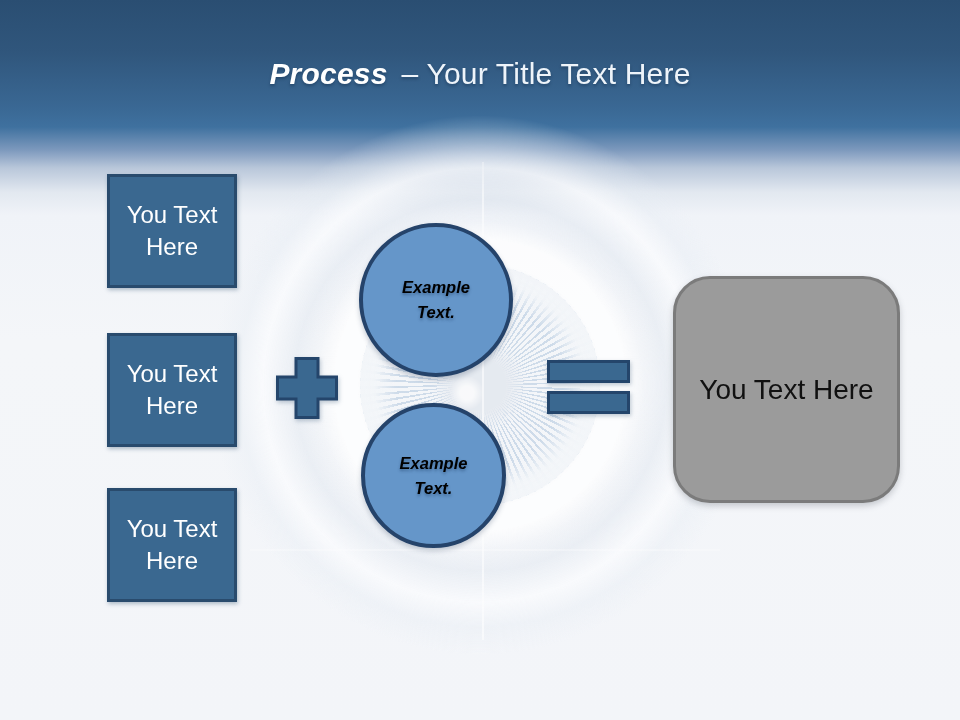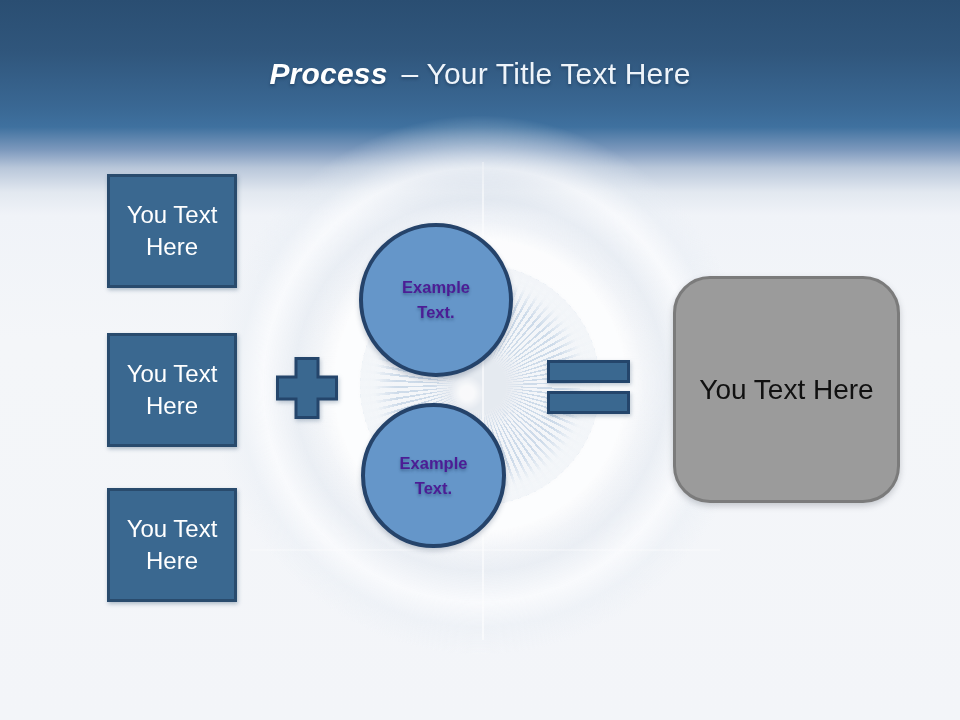--- a/index.html
+++ b/index.html
@@ -90,21 +90,21 @@
   
   .op{position:absolute;filter:drop-shadow(1px 2px 2px rgba(44,77,110,.3));}
   .op-plus{left:276px;top:357px;}
   .op-equals{left:547px;top:360px;}
 
   
   .circle{
     position:absolute;box-sizing:border-box;border-radius:50%;
     background:#6596c9;border:4px solid #25436a;
     display:flex;align-items:center;justify-content:center;text-align:center;
-    color:#4c1d95;font-weight:700;
+    color:#000000;font-weight:700;font-style:italic;
     font-size:16.5px;line-height:25px;
     text-shadow:0 2px 3px rgba(25,55,95,.45);
     box-shadow:0 3px 5px rgba(40,60,90,.25);
     padding:8px;
   }
   .circle span{display:block;max-width:96px;}
   .circle1{left:359px;top:223px;width:154px;height:154px;}
   .circle2{left:361px;top:403px;width:145px;height:145px;}
 
   

